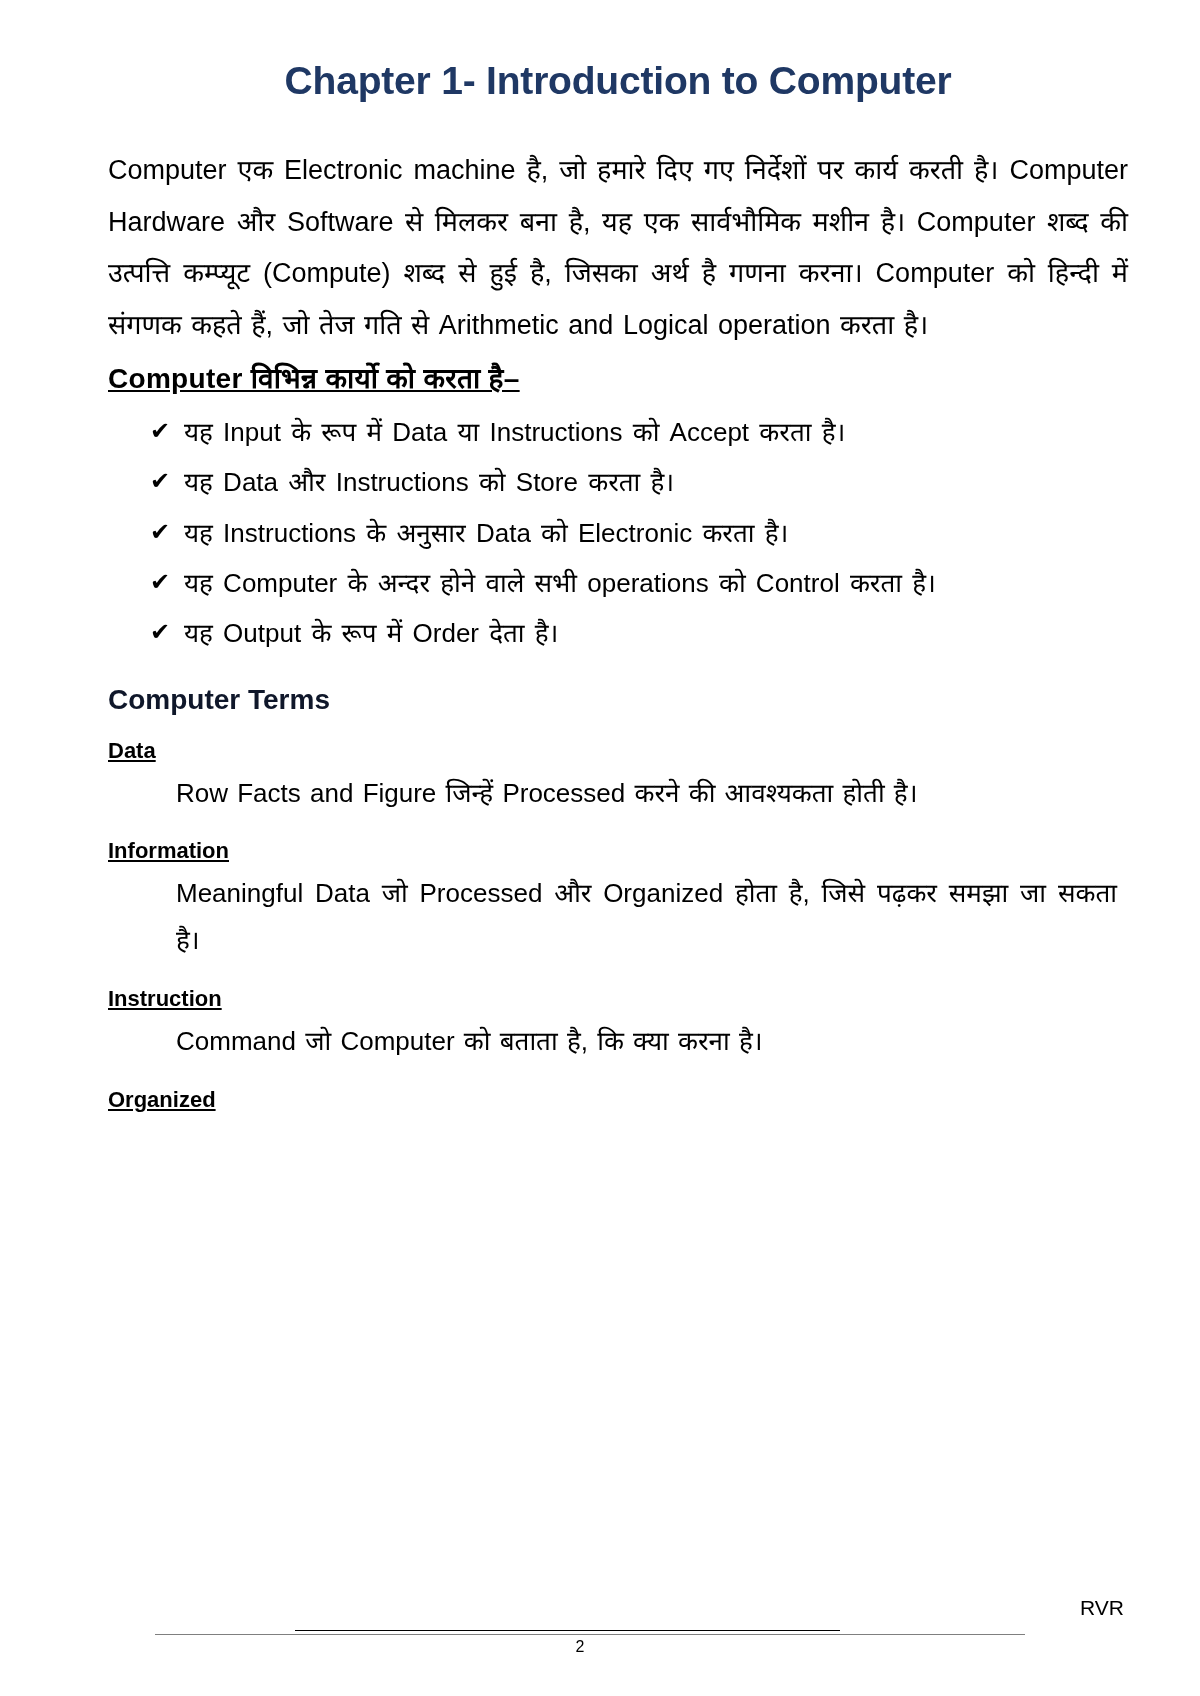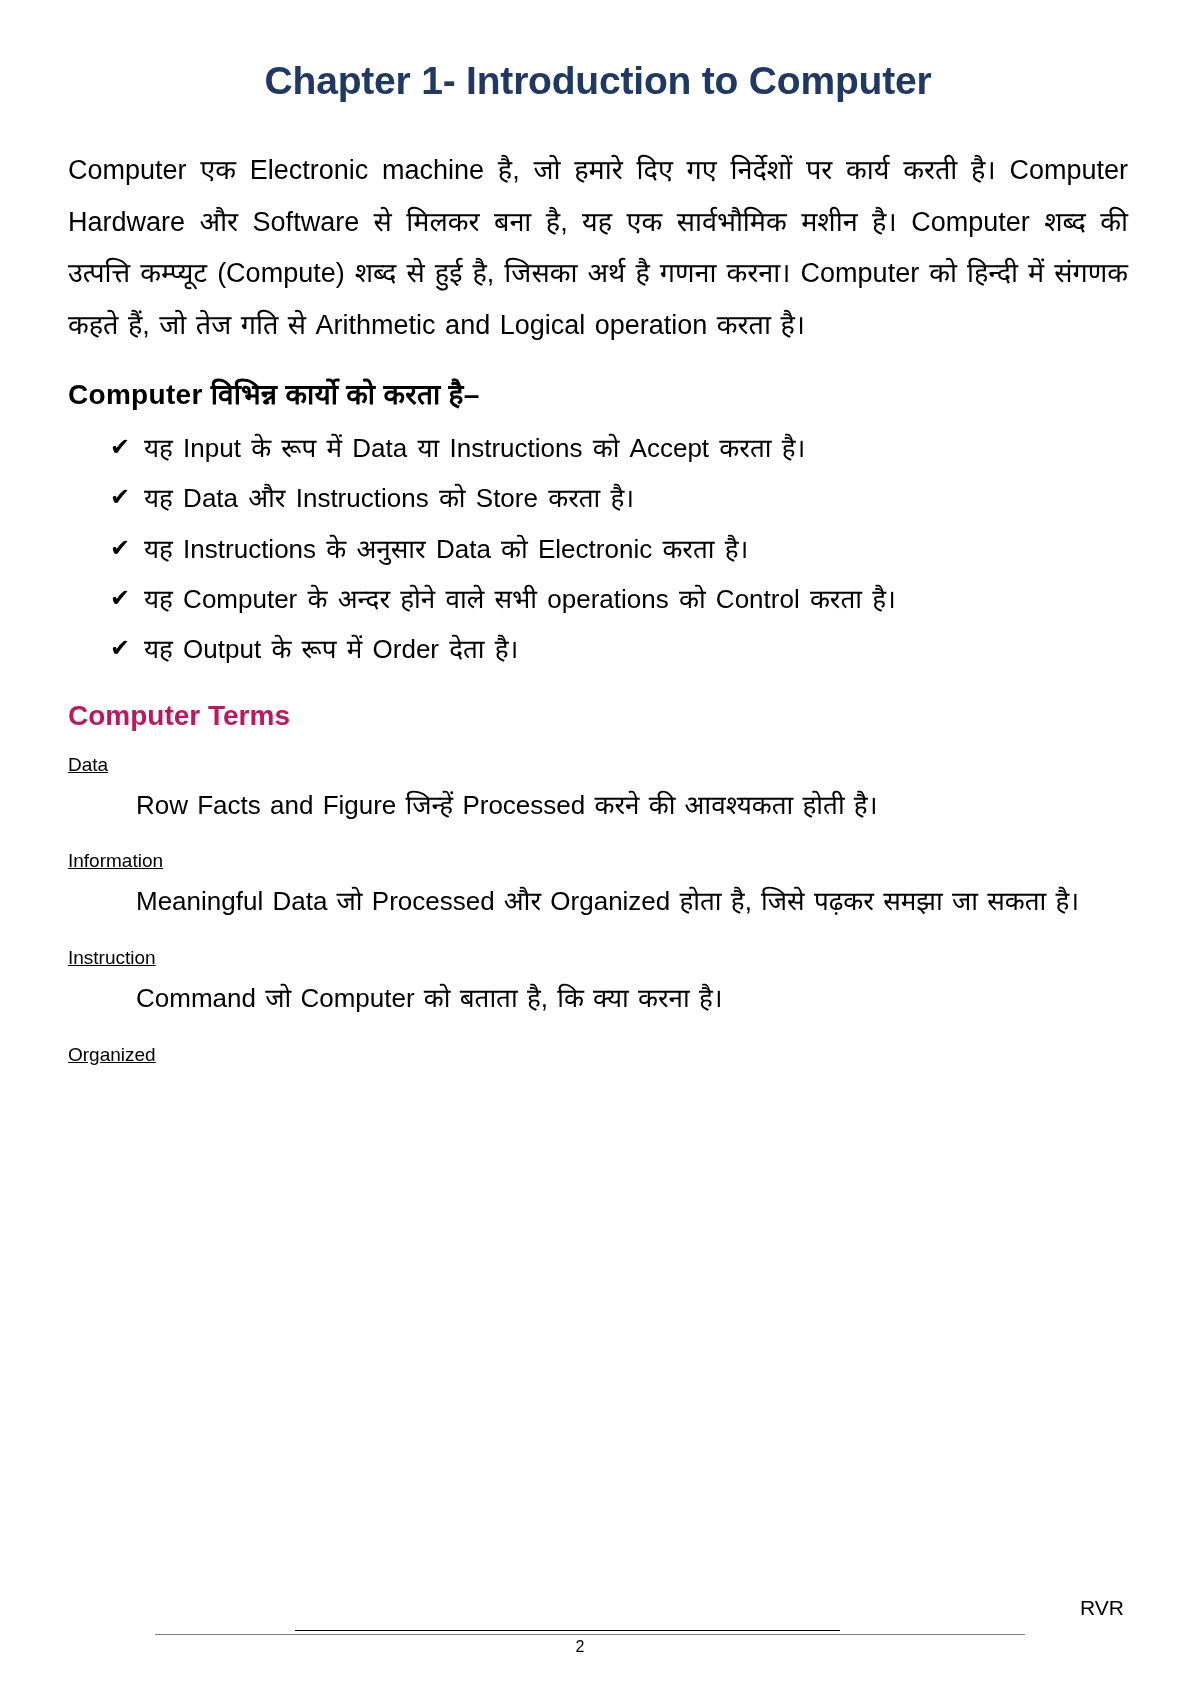--- a/index.html
+++ b/index.html
@@ -13,21 +13,21 @@
     font-family: "Liberation Sans", sans-serif;
     color: #000000;
     position: relative;
     overflow: hidden;
   }
   .page {
     position: relative;
     width: 1200px;
     height: 1696px;
     box-sizing: border-box;
-    padding: 40px 72px 0 68px;
+    padding: 40px 72px 0 108px;
   }
   .doc-title {
     text-align: center;
     color: #1F3864;
     font-weight: bold;
     font-size: 39px;
     letter-spacing: -0.2px;
     margin: 18px 0 0 0;
     line-height: 1.2;
   }
@@ -35,22 +35,23 @@
     font-size: 27px;
     line-height: 1.92;
     text-align: justify;
     text-align-last: left;
     margin: 40px 0 0 0;
     word-spacing: 2px;
   }
   .sub-head {
     font-size: 28px;
     font-weight: bold;
-    margin: 22px 0 0 0;
+    margin: 6px 0 0 0;
     letter-spacing: 0.3px;
+    text-decoration: underline;
   }
   .bullets {
     list-style: none;
     margin: 16px 0 0 0;
     padding: 0 0 0 42px;
   }
   .bullets li {
     font-size: 26px;
     line-height: 1.55;
     margin: 0 0 10px 0;
@@ -59,28 +60,28 @@
     word-spacing: 3px;
   }
   .check-icon {
     position: absolute;
     left: 0;
     top: 0;
     font-size: 24px;
     line-height: 1.55;
   }
   .section-head-blue {
-    color: #be185d;
+    color: #0f172a;
     font-weight: bold;
     font-size: 28px;
     margin: 30px 0 0 0;
   }
   .term {
-    font-size: 19px;
-    font-weight: normal;
+    font-size: 22px;
+    font-weight: bold;
     text-decoration: underline;
     margin: 22px 0 0 0;
   }
   .term-def {
     font-size: 26px;
     line-height: 1.8;
     margin: 6px 11px 0 0;
     padding-left: 68px;
     text-align: justify;
     text-align-last: left;

